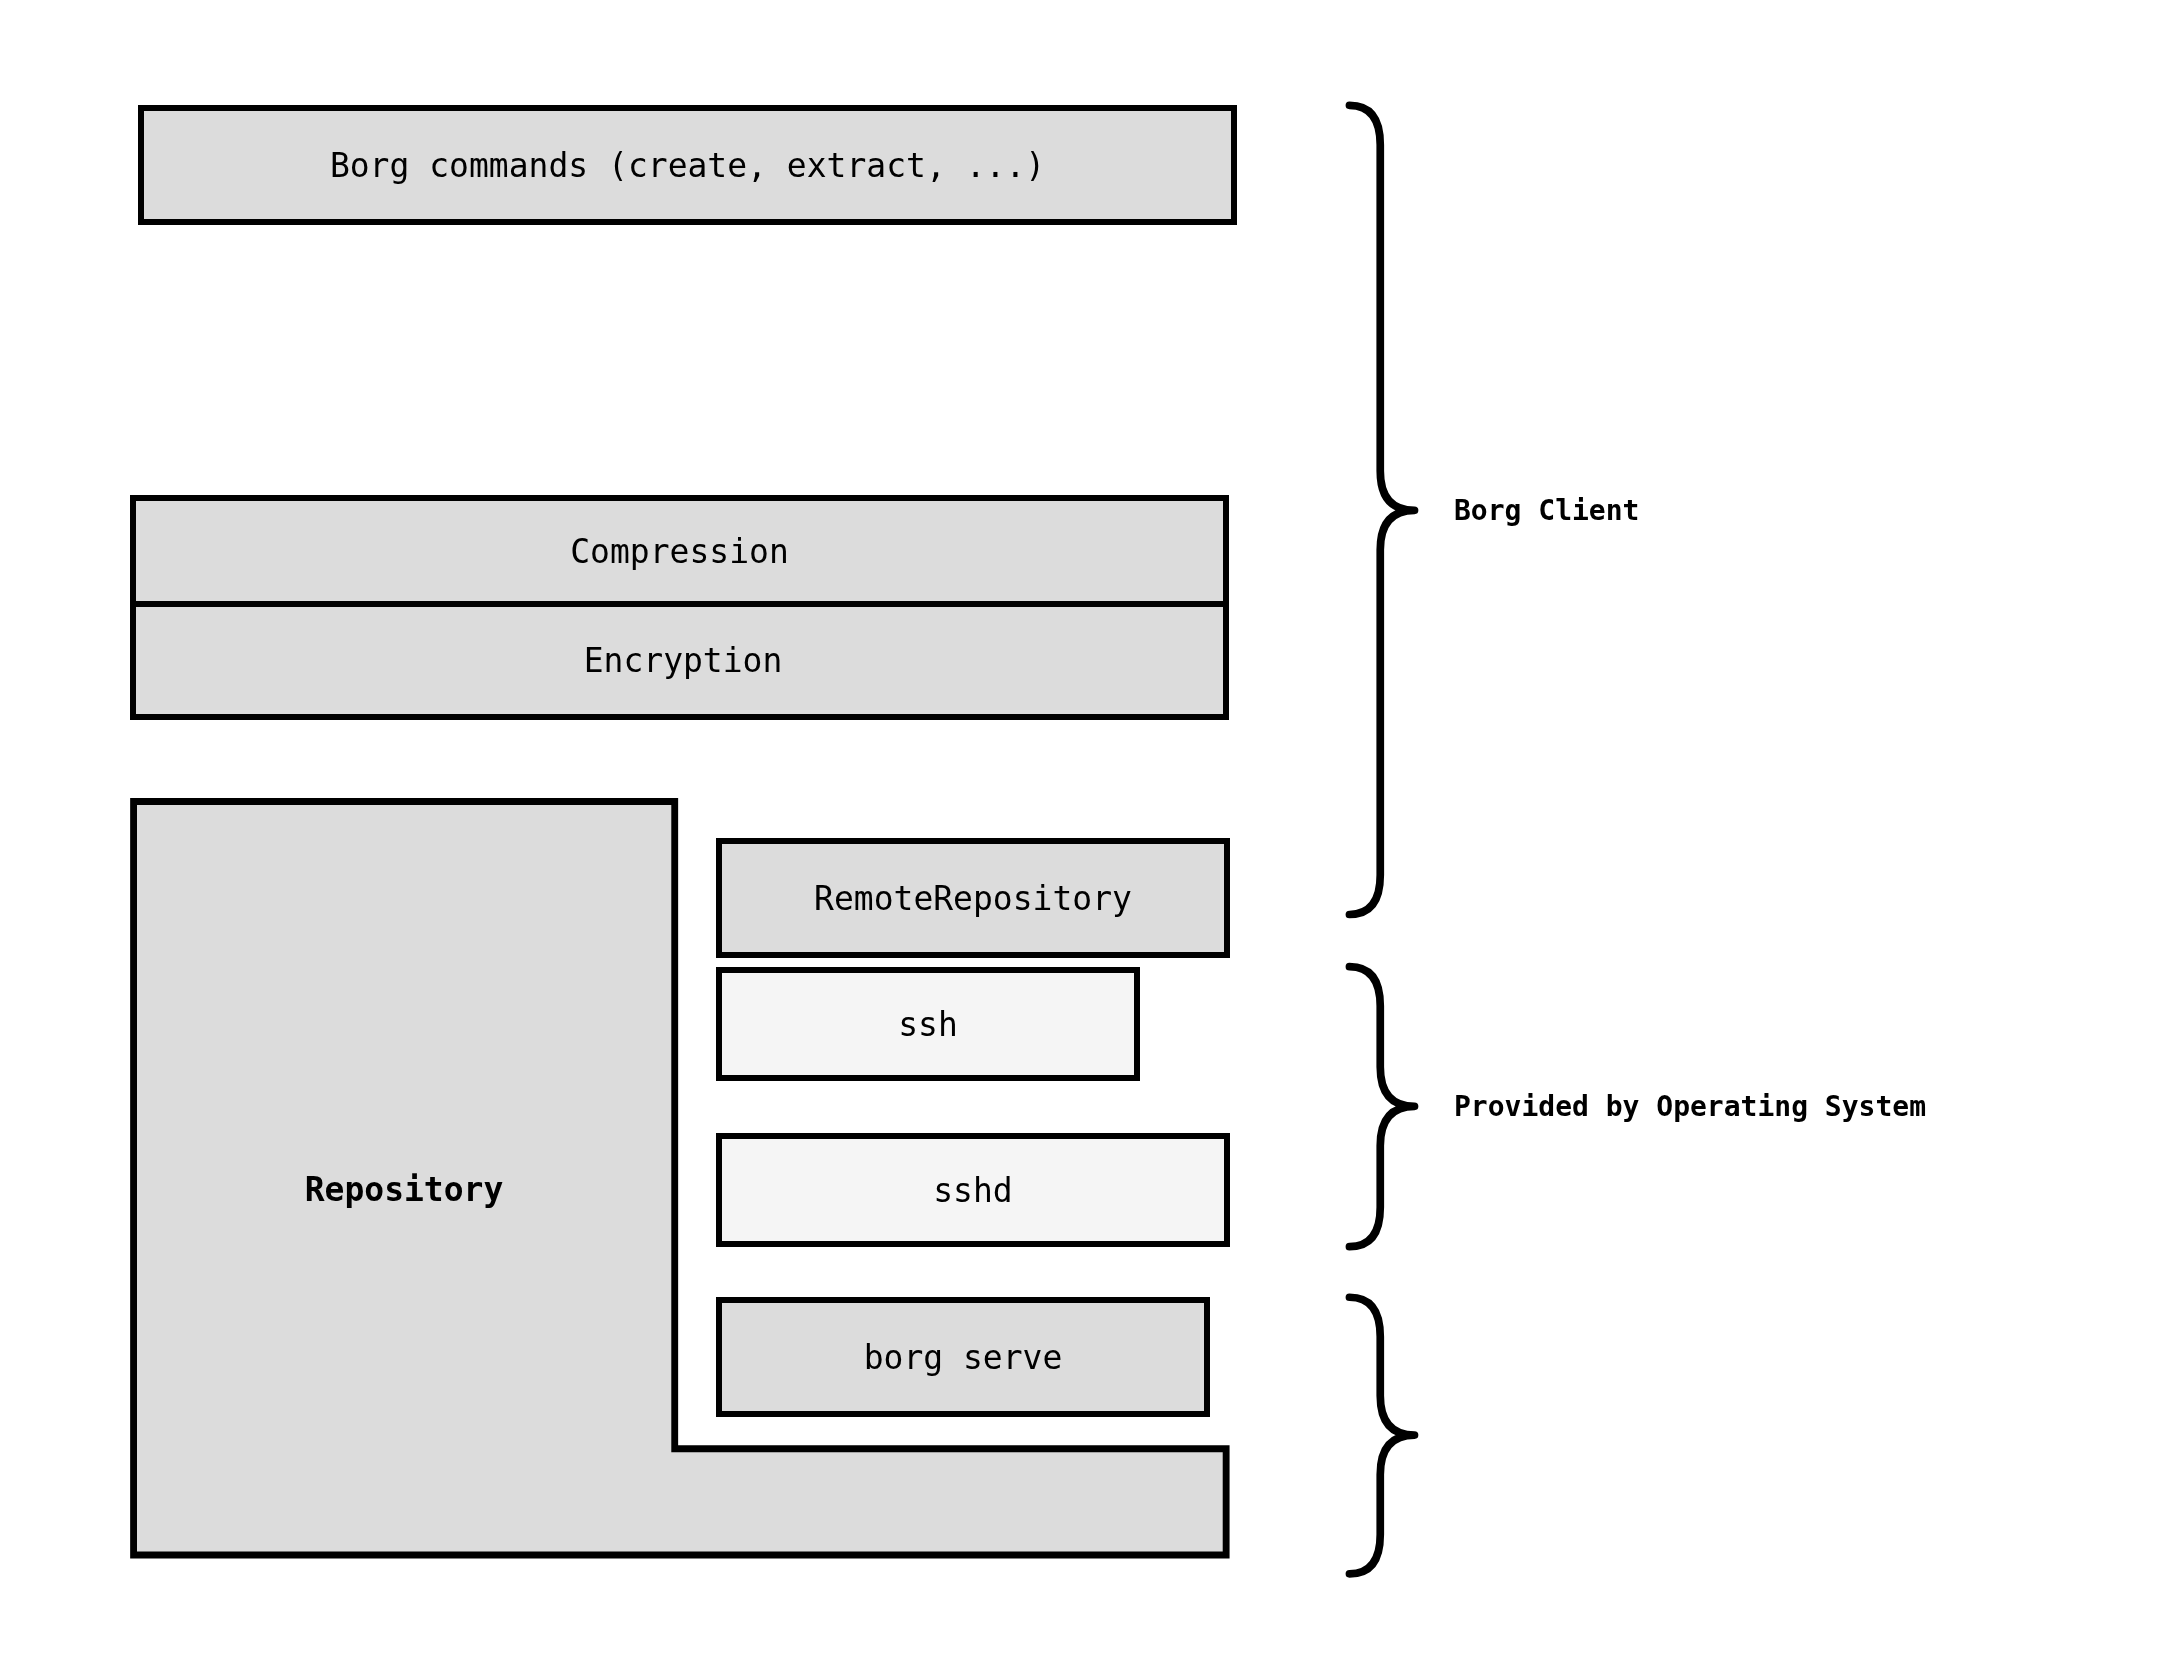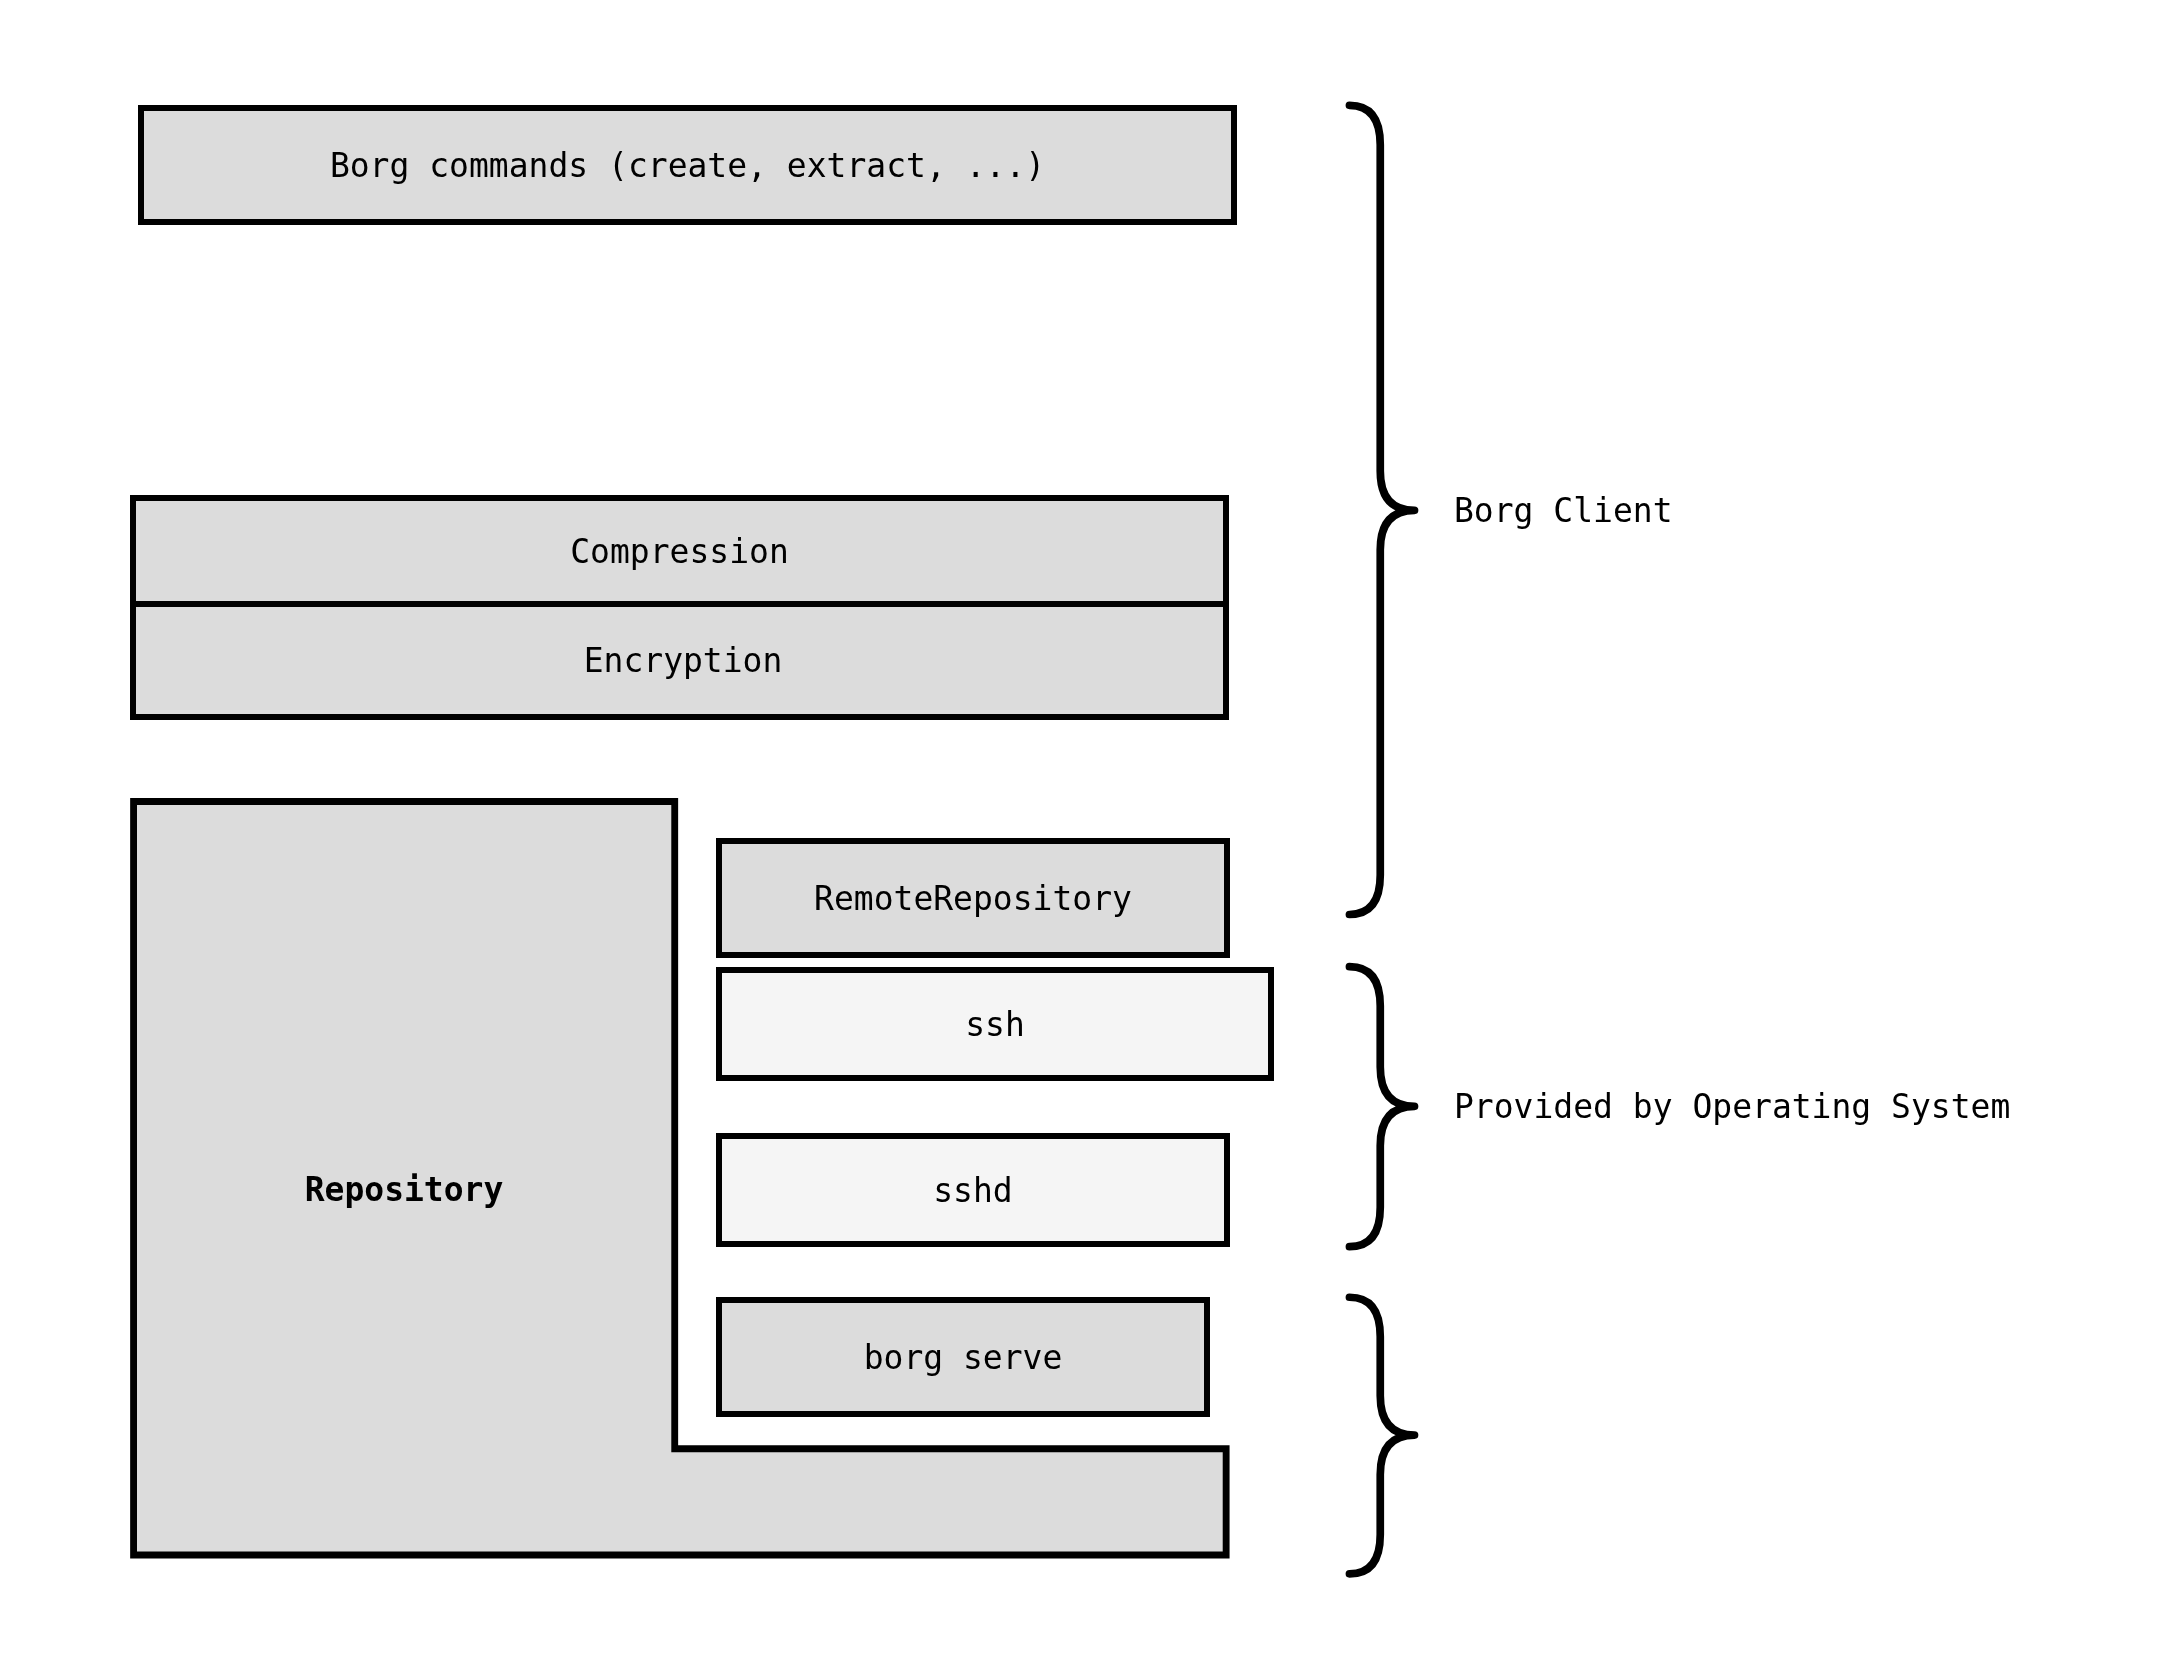--- a/index.html
+++ b/index.html
@@ -45,40 +45,41 @@
     font-size: 33px;
     white-space: pre;
   }
   .box.light { background: var(--light_fill, #f5f5f5); }
 
   .box-borg-commands   { left: 138px; top: 105px;  width: 1099px; height: 120px; }
   .box-data-access     { left: 130px; top: 300px;  width: 1099px; height: 120px; }
   .box-compression     { left: 130px; top: 495px;  width: 1099px; height: 113px; }
   .box-encryption      { left: 130px; top: 601px;  width: 1099px; height: 119px; padding-left: 7px; }
   .box-remote-repo     { left: 716px; top: 794px;  width: 514px;  height: 120px; margin-top: 44px; }
-  .box-ssh             { left: 716px; top: 967px; width: 558px;  height: 114px; }
+  .box-ssh             { left: 716px; top: 967px; width: 424px;  height: 114px; }
   .box-sshd            { left: 716px; top: 1133px; width: 514px;  height: 114px; }
   .box-borg-serve      { left: 716px; top: 1297px; width: 494px;  height: 120px; }
 
   .repo-label {
     position: absolute;
     left: 130px;
     top: 1189px;
     width: 548px;
     transform: translateY(-50%);
     text-align: center;
     font-size: 33px;
     font-weight: bold;
   }
   .brace-label {
     position: absolute;
     left: 1454px;
     transform: translateY(-50%);
-    font-size: 33px;
+    font-size: 28px;
     white-space: pre;
+    font-weight: bold;
   }
   .brace-label-borg-client { top: 510px; }
   .brace-label-os          { top: 1106px; }
   .brace-label-server      { top: 1435px; }
 </style>
 </head>
 <body>
 
 <div class="canvas">
 

